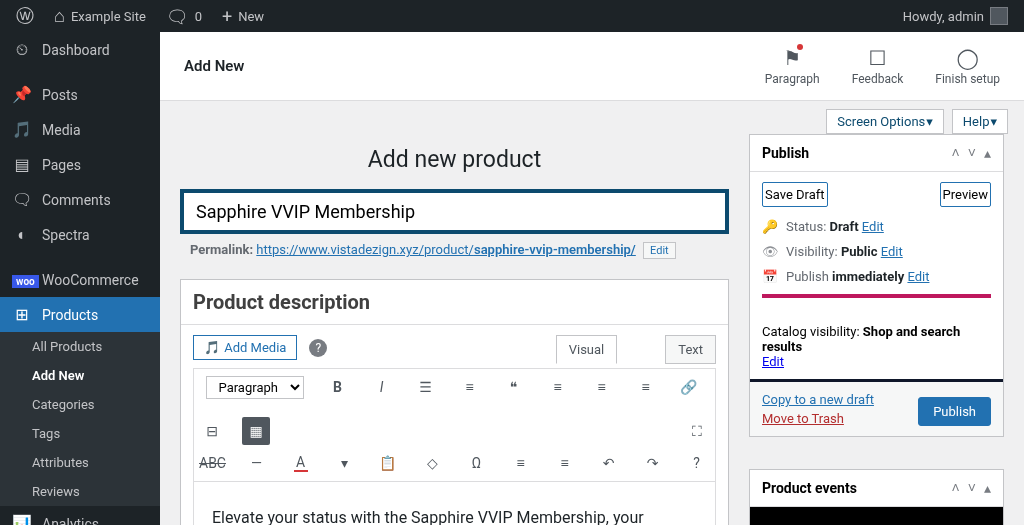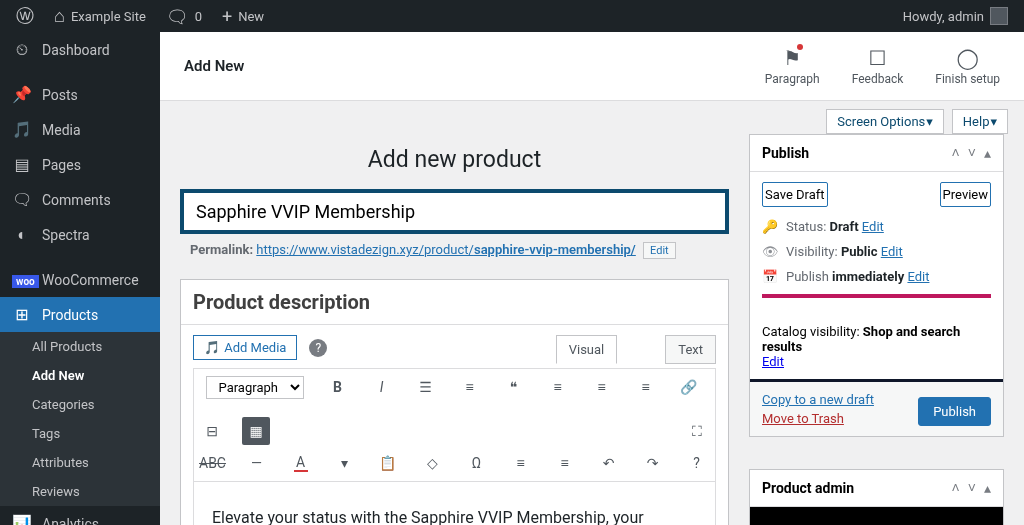--- a/index.html
+++ b/index.html
@@ -306,21 +306,21 @@
             <div class="pub-links">
               <a href="#">Copy to a new draft</a>
               <a href="#" class="trash">Move to Trash</a>
             </div>
             <button class="btn-primary">Publish</button>
           </div>
         </div>
 
         <div class="side-postbox">
           <div class="side-header">
-            <h2>Product admin</h2>
+            <h2>Product events</h2>
             <div class="side-header-icons">
               <span>˄</span>
               <span>˅</span>
               <span>▴</span>
             </div>
           </div>
           <div style="background:#000;height:20px"></div>
         </div>
       </div>
     </div>

